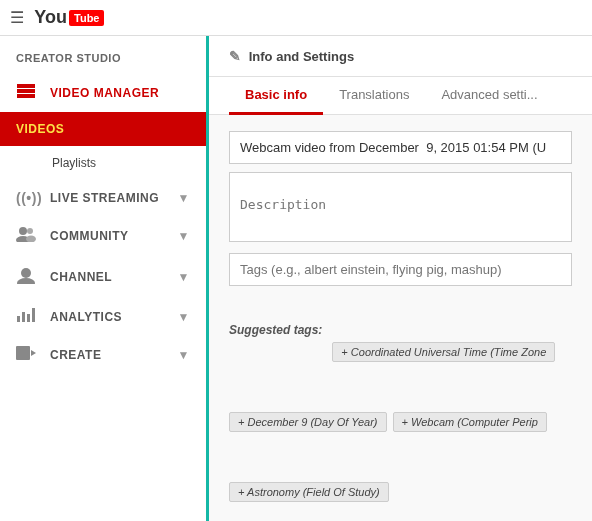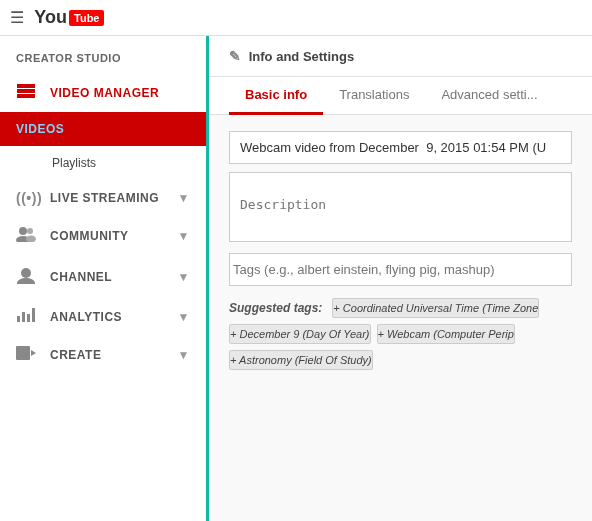--- a/index.html
+++ b/index.html
@@ -51,21 +51,21 @@
       padding: 10px 16px;
       cursor: pointer;
       color: #555;
       font-size: 12px;
       font-weight: bold;
       letter-spacing: 0.5px;
       text-transform: uppercase;
       gap: 14px;
       user-select: none;
     }
-    .sidebar-item.active { background: #cc0000; color: #7dd3fc; }
+    .sidebar-item.active { background: #cc0000; color: #fde047; }
     .sidebar-item.sub-item {
       font-size: 12px;
       font-weight: normal;
       text-transform: none;
       padding-left: 52px;
       letter-spacing: 0;
       color: #444;
     }
     .sidebar-item .chevron { margin-left: auto; font-size: 12px; color: #999; }
     .sidebar-icon { width: 20px; text-align: center; font-size: 16px; flex-shrink: 0; }
@@ -142,21 +142,21 @@
       border: 1px solid #ccc;
       background: #fff;
       font-size: 13px;
       color: #aaa;
       resize: none;
       outline: none;
       margin-bottom: 8px;
     }
     .form-tags {
       width: 100%;
-      padding: 8px 3px;
+      padding: 8px 10px;
       border: 1px solid #ccc;
       background: #fff;
       font-size: 13px;
       color: #aaa;
       outline: none;
       margin-bottom: 12px;
     }
     .suggested-tags-row {
       display: flex;
       align-items: center;
@@ -164,25 +164,26 @@
       gap: 6px;
       font-size: 12px;
       color: #555;
       font-style: italic;
     }
     .suggested-label { font-weight: bold; color: #555; margin-right: 4px; flex-shrink: 0; }
     .tag-badge {
       background: #e8e8e8;
       border: 1px solid #ccc;
       border-radius: 2px;
-      padding: 3px 0;
+      padding: 3px 8px;
       font-size: 11px;
       color: #444;
       cursor: pointer;
       white-space: nowrap;
+      margin-top: 44px;
     }
   </style>
 </head>
 <body>
 
 <div class="top-bar">
   <span class="hamburger-icon">☰</span>
   <div class="youtube-logo">
     <span class="youtube-logo-text">You</span>
     <span class="youtube-logo-box">Tube</span>

